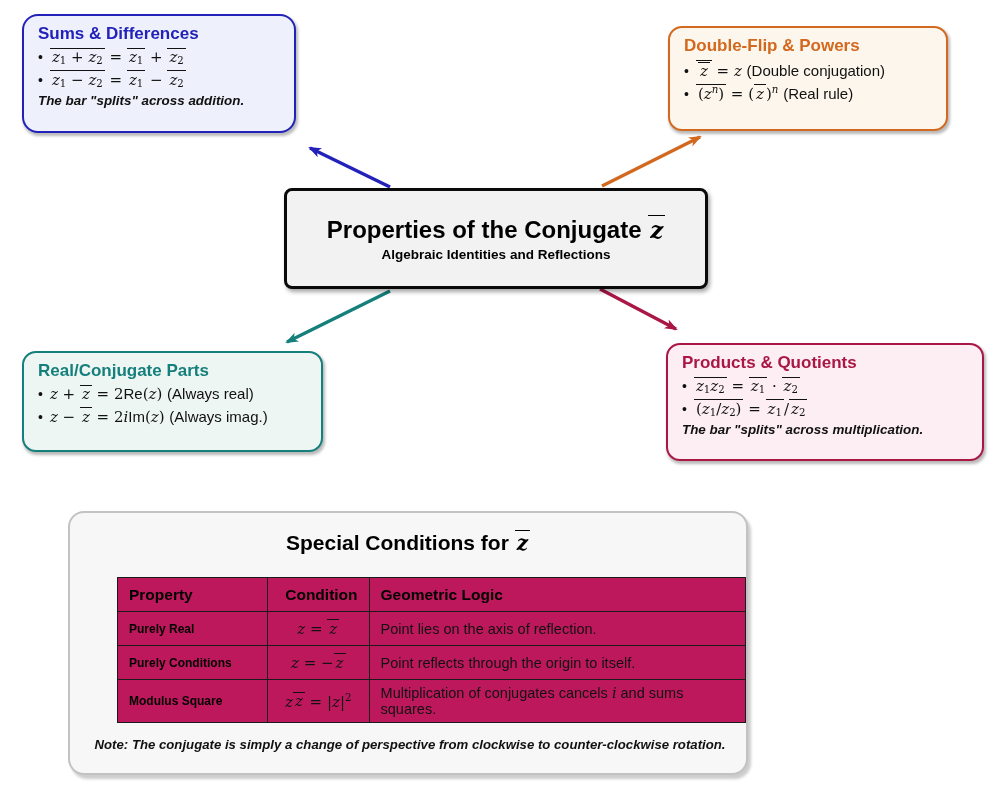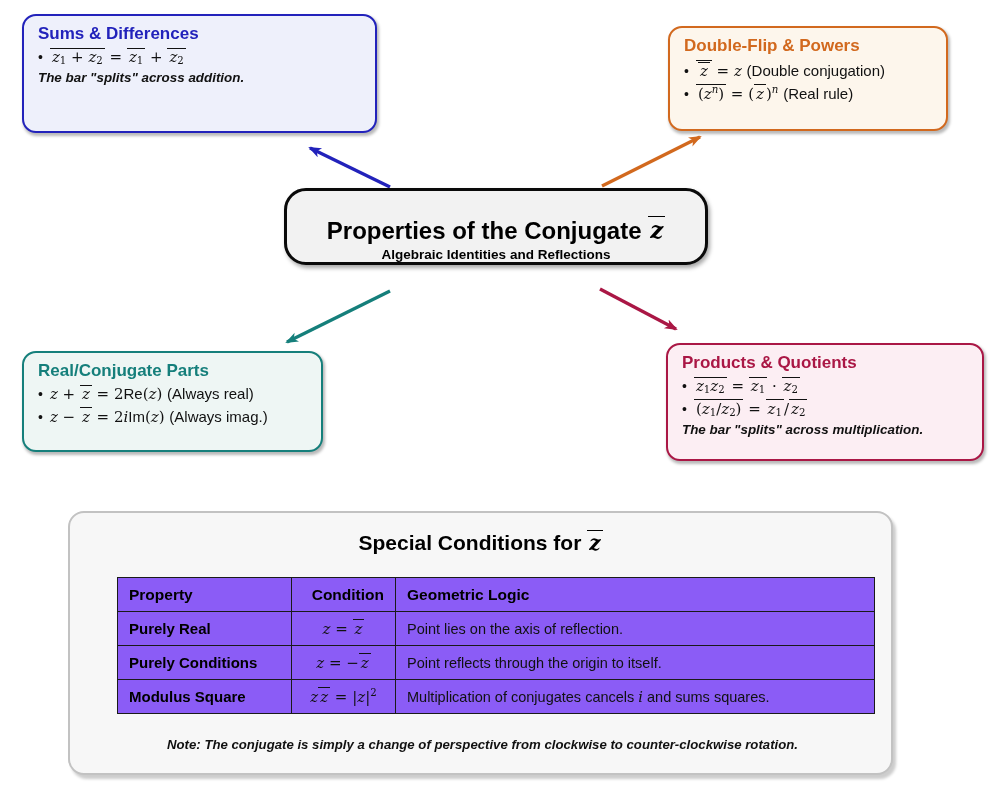--- a/index.html
+++ b/index.html
@@ -8,61 +8,61 @@
     font-family:"Liberation Sans",sans-serif;color:#111;overflow:hidden;
   }
   
   .arrows{position:absolute;left:0;top:0;z-index:1;pointer-events:none;}
   
   .node{
     position:absolute;z-index:2;border:2.2px solid #333;border-radius:14px;
     box-sizing:border-box;padding:9px 14px 7px;background:#fff;
     box-shadow:1.5px 2.5px 3px rgba(0,0,0,.28);
   }
-  .n0{left:22px;top:14px;width:355px;height:119px;}
+  .n0{left:22px;top:14px;width:274px;height:119px;border-radius:16px;}
   .n1{left:668px;top:26px;width:280px;height:105px;}
   .n2{left:22px;top:351px;width:301px;height:101px;}
   .n3{left:666px;top:343px;width:318px;height:118px;}
   .node-title{margin:0 0 4px;font-size:17px;font-weight:bold;line-height:1.1;}
   .math-line{margin:4px 0;font-size:15px;color:#111;white-space:nowrap;}
   .bullet{margin-right:7px;font-size:14px;}
   .node-foot{margin-top:4px;font-style:italic;font-weight:600;font-size:13.4px;color:#111;}
   
   .math{font-family:"DejaVu Serif",serif;}
   .math i,.mi{font-family:"DejaVu Serif",serif;font-style:italic;}
   .math .t{font-family:"Liberation Sans",sans-serif;font-style:normal;}
   .ol{display:inline-block;border-top:1.4px solid currentColor;padding:1.5px 2px 0;line-height:1.05;}
   .ol .ol{padding-top:1px;margin-top:0;}
   .math sub{font-size:68%;vertical-align:-0.2em;line-height:0;}
   .math sup{font-size:68%;vertical-align:0.55em;line-height:0;}
   
   .center-box{
-    position:absolute;z-index:2;left:284px;top:188px;width:424px;height:77px;
-    border:3.5px solid #0a0a0a;border-radius:22px;background:#f2f2f2;
-    box-sizing:border-box;display:flex;flex-direction:column;align-items:center;justify-content:flex-end;
+    position:absolute;z-index:2;left:284px;top:188px;width:424px;height:101px;
+    border:3.5px solid #0a0a0a;border-radius:8px;background:#f2f2f2;
+    box-sizing:border-box;display:flex;flex-direction:column;align-items:center;justify-content:center;
     box-shadow:2px 3px 4px rgba(0,0,0,.35);text-align:center;
   }
   .center-title{font-size:24px;font-weight:bold;line-height:1.15;color:#000;}
   .center-title .math{font-size:23px;}
   .center-sub{font-size:13.5px;font-weight:600;margin-top:3px;color:#000;}
   
   .panel{
-    position:absolute;z-index:2;left:68px;top:511px;width:825px;height:264px;
+    position:absolute;z-index:2;left:68px;top:511px;width:680px;height:264px;
     border:2px solid #c2c2c2;border-radius:16px;background:#f7f7f7;box-sizing:border-box;
     box-shadow:3px 4px 3px rgba(0,0,0,.2);
   }
   .panel-title{text-align:center;margin-top:17px;font-size:21px;font-weight:bold;color:#000;}
   .panel-title .math{font-size:20px;}
   .cond-table{
-    position:absolute;left:47px;top:64px;border-collapse:collapse;background:#8b5cf6;
+    position:absolute;left:47px;top:64px;border-collapse:collapse;background:#be185d;
     table-layout:fixed;
   }
   .cond-table th,.cond-table td{border:1.5px solid #1a1a1a;padding:5px 11px;height:23px;vertical-align:middle;}
   .cond-table th{font-size:15.5px;font-weight:bold;text-align:left;color:#000;}
-  .cond-table td.prop{font-size:15px;font-weight:bold;color:#000;}
+  .cond-table td.prop{font-size:12px;font-weight:bold;color:#000;}
   .cond-table td.cond{font-size:15px;text-align:center;padding:5px 4px;}
   .cond-table th.center{text-align:right;}
   .cond-table td.logic{font-size:14.5px;}
   .panel-note{
     position:absolute;left:4px;right:0;top:224px;text-align:center;
     font-style:italic;font-weight:600;font-size:13.2px;color:#111;
   }
 </style>
 </head>
 <body>
@@ -87,20 +87,23 @@
     <line x1="390" y1="187" x2="310" y2="148" stroke-width="3.4" marker-end="url(#ah0)" stroke="#2222bb"></line>
     <line x1="602" y1="186" x2="700" y2="137" stroke-width="3.4" marker-end="url(#ah1)" stroke="#d2691e"></line>
     <line x1="390" y1="291" x2="287" y2="342" stroke-width="3.4" marker-end="url(#ah2)" stroke="#157f7b"></line>
     <line x1="600" y1="289" x2="676" y2="329" stroke-width="3.4" marker-end="url(#ah3)" stroke="#aa1745"></line>
   </svg>
 
   <section class="node n0" style="border-color: rgb(34, 34, 187); background: rgb(238, 240, 251);">
     <h2 class="node-title" style="color: rgb(34, 34, 187);">Sums &amp; Differences</h2>
     <div class="math-line">
       <span class="bullet">•</span><span class="math"><span class="ol"><i>z</i><sub>1</sub> + <i>z</i><sub>2</sub></span> = <span class="ol"><i>z</i><sub>1</sub></span> + <span class="ol"><i>z</i><sub>2</sub></span></span>
+    </div>
+    <div class="math-line">
+      <span class="bullet">•</span><span class="math"><span class="ol"><i>z</i><sub>1</sub> − <i>z</i><sub>2</sub></span> = <span class="ol"><i>z</i><sub>1</sub></span> − <span class="ol"><i>z</i><sub>2</sub></span></span>
     </div>
     <div class="node-foot">The bar "splits" across addition.</div>
   </section>
 
   <section class="node n1" style="border-color: rgb(210, 105, 30); background: rgb(253, 246, 236);">
     <h2 class="node-title" style="color: rgb(210, 105, 30);">Double-Flip &amp; Powers</h2>
     <div class="math-line">
       <span class="bullet">•</span><span class="math"><span class="ol"><span class="ol"><i>z</i></span></span> = <i>z</i> <span class="t">(Double conjugation)</span></span>
     </div>
     <div class="math-line">

